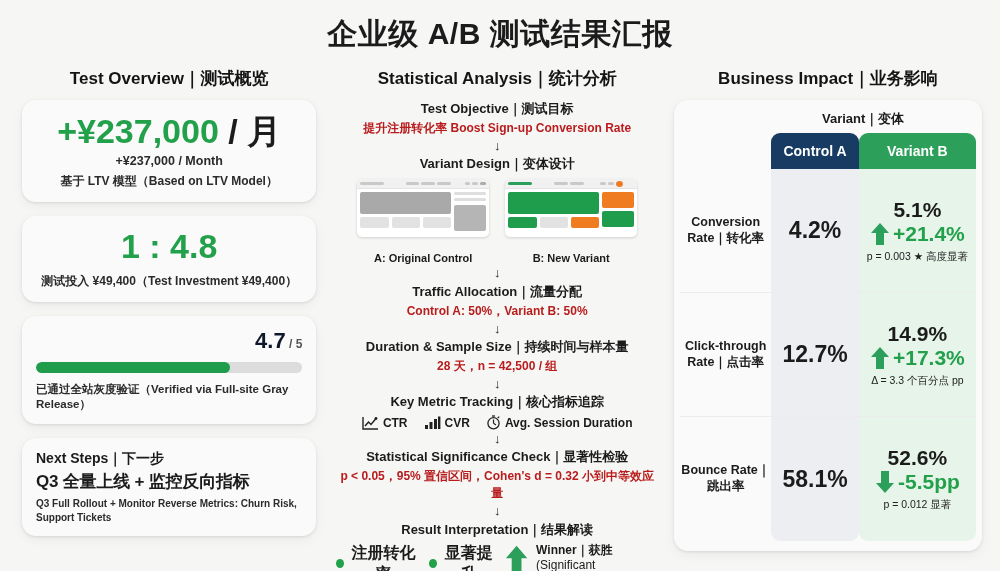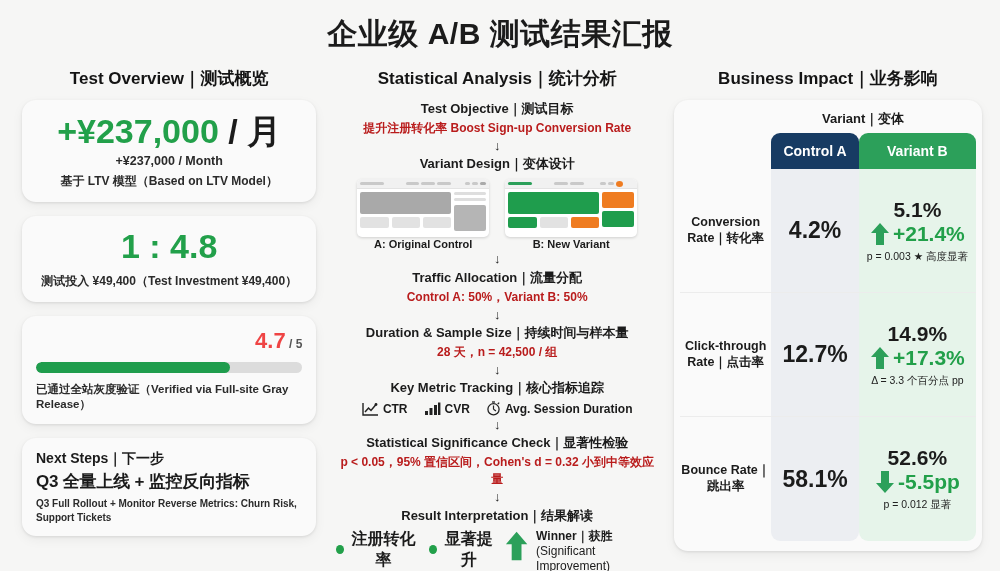--- a/index.html
+++ b/index.html
@@ -29,42 +29,42 @@
     box-shadow:0 1px 3px rgba(0,0,0,.10),0 4px 12px rgba(0,0,0,.05);
     margin-bottom:14px;padding:12px 14px;box-sizing:border-box;
   }
   .kpi-main{text-align:center;font-size:34px;font-weight:bold;line-height:1.15;color:#1b1b1b;}
   .kpi-main .green{color:#22a04a;}
   .kpi-sub{text-align:center;font-size:12.5px;margin-top:3px;color:#2a2a2a;font-weight:bold;}
   .kpi-note{text-align:center;font-size:12px;margin-top:5px;color:#2b2b2b;font-weight:bold;}
   .ratio{text-align:center;font-size:34px;font-weight:bold;color:#22a04a;line-height:1.1;}
   .ratio-note{text-align:center;font-size:12px;margin-top:8px;color:#2b2b2b;font-weight:bold;}
   .score-row{text-align:right;font-size:12px;color:#555;font-weight:bold;}
-  .score-row b{font-size:22px;color:#ef4444;}
+  .score-row b{font-size:22px;color:#0f172a;}
   .bar-track{height:11px;border-radius:6px;background:#dcdcdc;margin:8px 0 9px;overflow:hidden;}
   .bar-fill{height:11px;border-radius:6px;background:#1f9d4d;}
   .score-note{font-size:11.5px;color:#2b2b2b;font-weight:bold;}
   .next-label{font-size:14px;font-weight:bold;margin-bottom:2px;}
   .next-title{font-size:17px;font-weight:bold;margin-bottom:4px;letter-spacing:-.2px;}
   .next-desc{font-size:10px;line-height:1.35;color:#2b2b2b;font-weight:bold;}
   
   .flow{text-align:center;}
   .f-head{font-size:13px;font-weight:bold;margin-top:2px;}
   .f-sub{font-size:12px;margin-top:2px;color:#b91c1c;font-weight:bold;}
   .arrow{font-size:13px;line-height:1.1;margin:2px 0;color:#222;}
   .mocks{display:flex;justify-content:center;gap:16px;margin:6px 0 2px;}
   .mock-wrap{text-align:center;}
   .browser{
     width:132px;height:58px;background:#fff;border-radius:5px;
     box-shadow:0 1px 3px rgba(0,0,0,.16);overflow:hidden;
   }
   .bbar{height:9px;background:#f1f1f1;border-bottom:1px solid #e3e3e3;display:flex;align-items:center;padding:0 3px;gap:2px;}
   .bbar .pill{height:3px;border-radius:2px;background:#c9c9c9;}
   .bbody{padding:3px;box-sizing:border-box;height:49px;}
-  .mock-cap{font-size:11px;margin-top:1px;font-weight:bold;}
+  .mock-cap{font-size:11px;margin-top:15px;font-weight:bold;}
   .metrics{display:flex;justify-content:center;gap:16px;align-items:flex-end;margin-top:4px;}
   .metric{display:flex;align-items:center;gap:4px;font-size:12px;font-weight:bold;}
   .interp{display:flex;justify-content:center;align-items:flex-start;gap:8px;margin-top:4px;}
   .bullets{display:flex;flex-direction:column;gap:2px;}
   .brow{display:flex;gap:10px;}
   .bul{display:flex;align-items:center;gap:4px;font-size:16px;font-weight:bold;}
   .dot{width:9px;height:9px;border-radius:50%;background:#22a04a;display:inline-block;}
   .winner{text-align:left;font-size:12px;line-height:1.25;font-weight:bold;}
   .winner .sig{font-weight:normal;}
   

